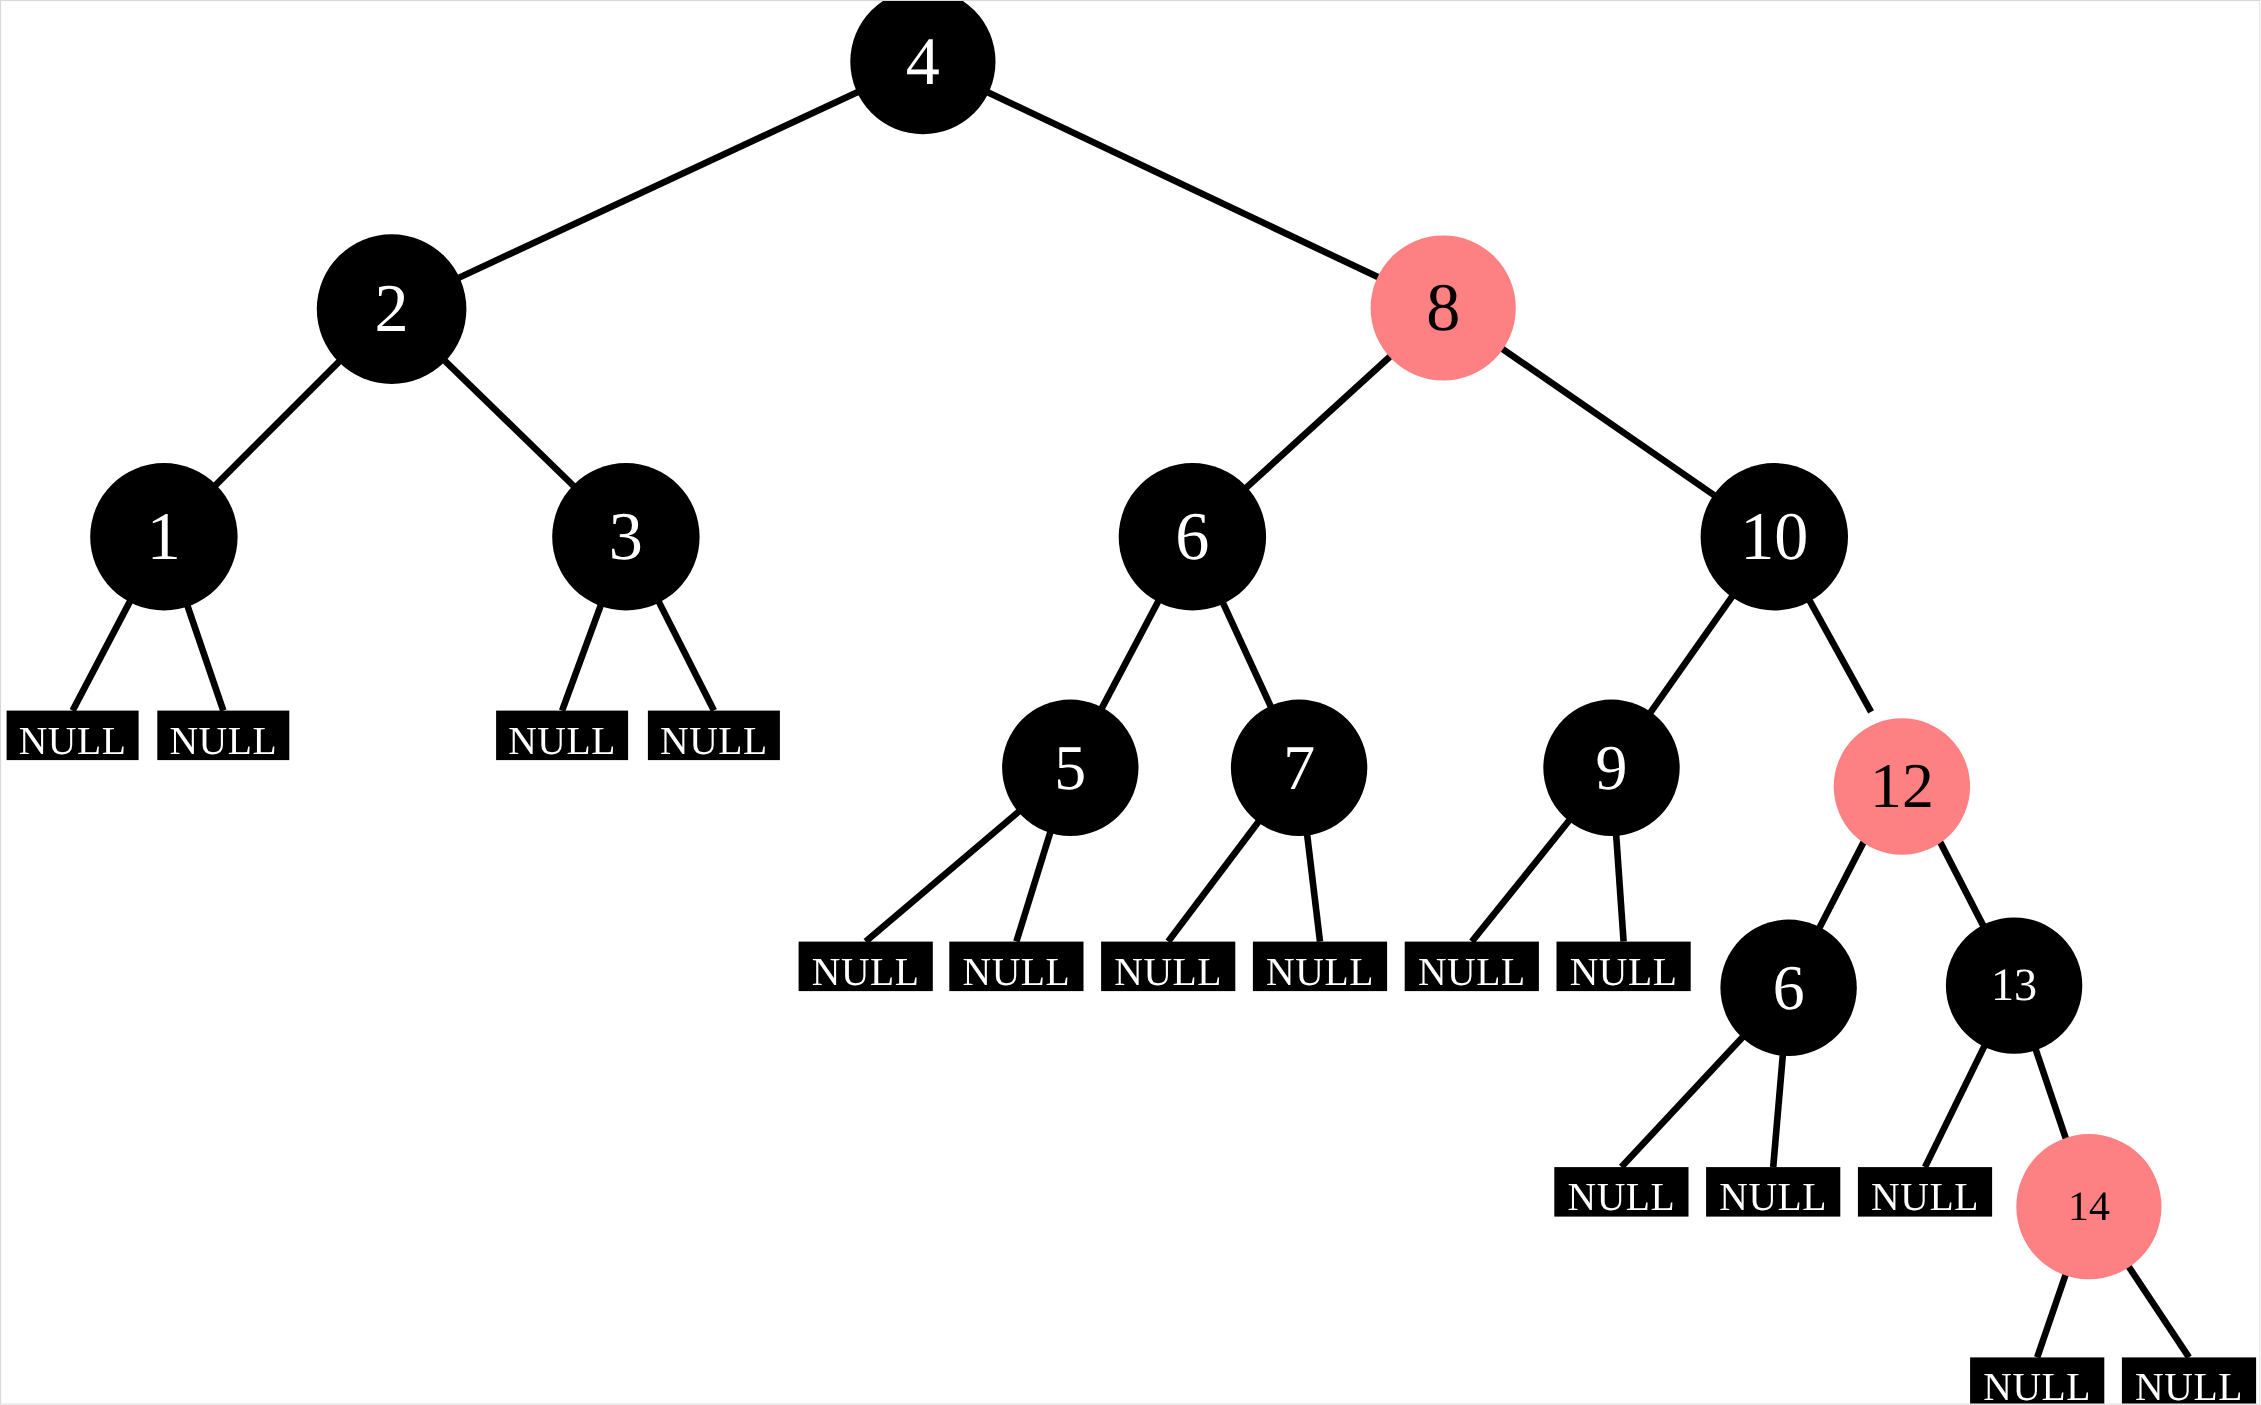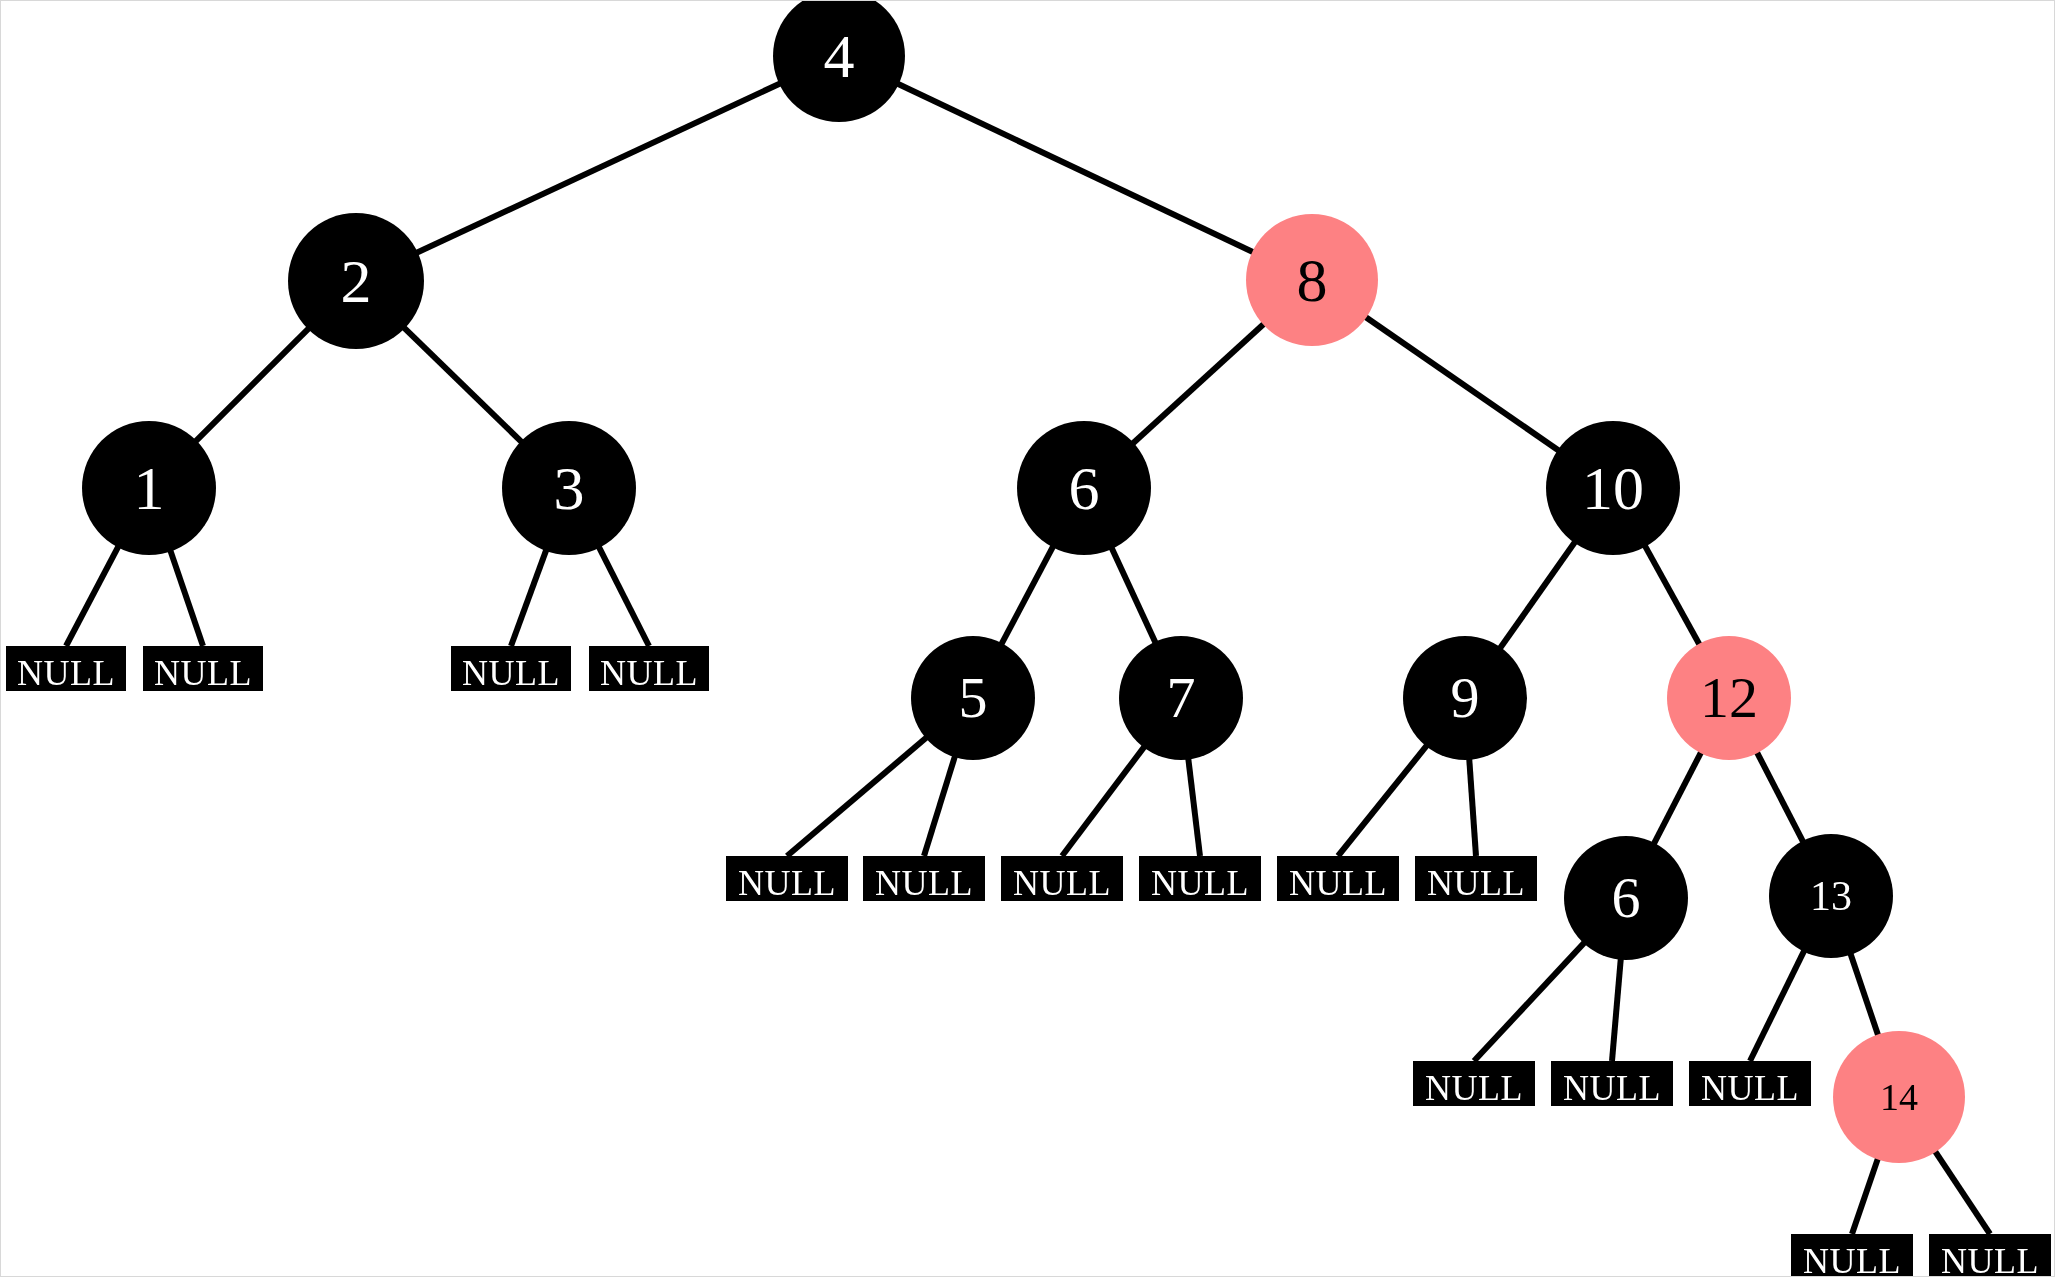--- a/index.html
+++ b/index.html
@@ -106,21 +106,21 @@
       </div>
       <div class="node node-black" style="left: 910px; top: 635px; width: 124px; height: 124px; font-size: 58px;">
         <span>5</span>
       </div>
       <div class="node node-black" style="left: 1118px; top: 635px; width: 124px; height: 124px; font-size: 58px;">
         <span>7</span>
       </div>
       <div class="node node-black" style="left: 1402px; top: 635px; width: 124px; height: 124px; font-size: 58px;">
         <span>9</span>
       </div>
-      <div class="node node-red" style="left: 1666px; top: 635px; width: 124px; height: 124px; font-size: 58px;">
+      <div class="node node-red" style="left: 1666px; top: 652px; width: 124px; height: 124px; font-size: 58px;">
         <span>12</span>
       </div>
       <div class="node node-black" style="left: 1563px; top: 835px; width: 124px; height: 124px; font-size: 58px;">
         <span>6</span>
       </div>
       <div class="node node-black" style="left: 1768px; top: 833px; width: 124px; height: 124px; font-size: 42px;">
         <span>13</span>
       </div>
       <div class="node node-red" style="left: 1832px; top: 1030px; width: 132px; height: 132px; font-size: 38px;">
         <span>14</span>

